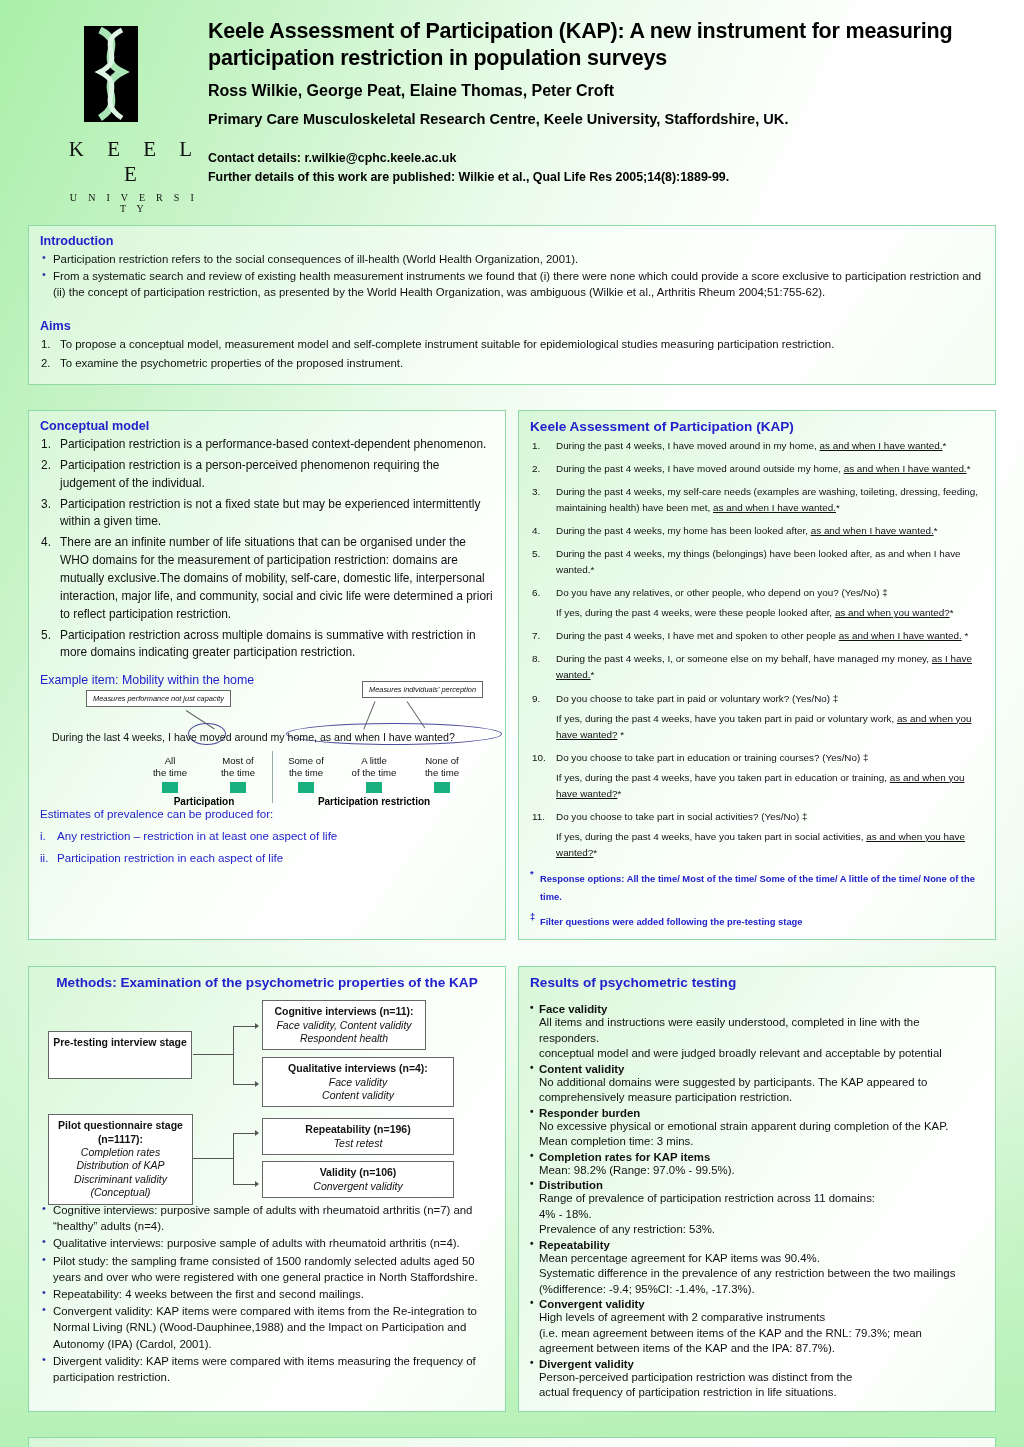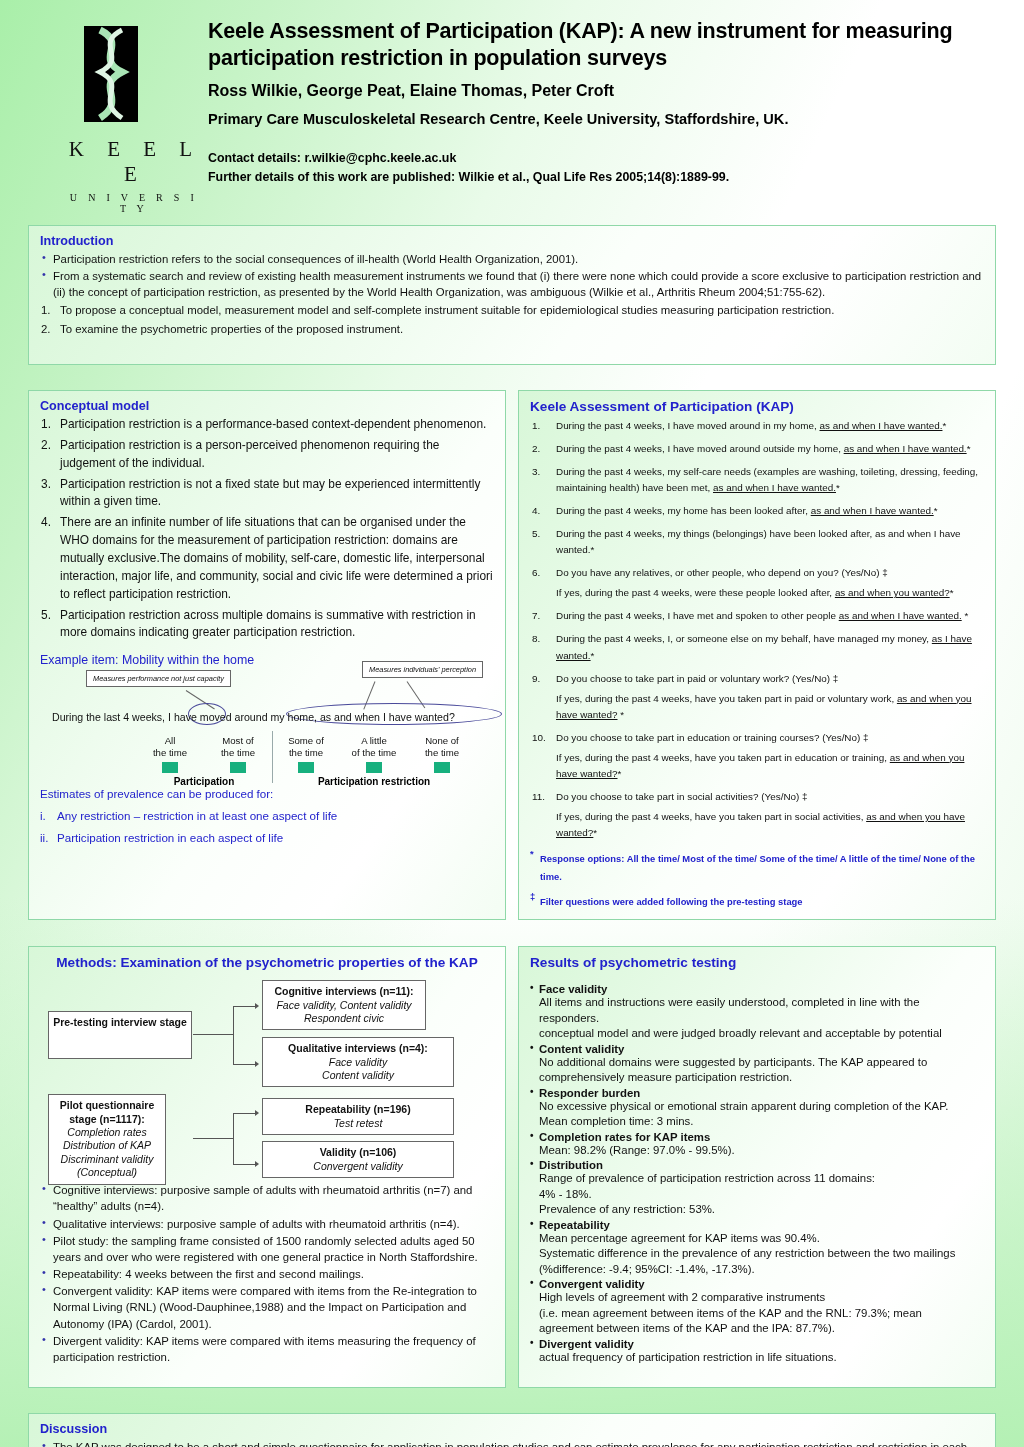--- a/index.html
+++ b/index.html
@@ -165,20 +165,21 @@
     </div>
   </div>
 
   <div class="wrap">
     <div class="panel" style="min-height:140px;">
       <div class="sec-h">Introduction</div>
       <ul class="bl">
         <li class="t">Participation restriction refers to the social consequences of ill-health (World Health Organization, 2001).</li>
         <li class="t">From a systematic search and review of existing health measurement instruments we found that (i) there were none which could provide a score exclusive to participation restriction and (ii) the concept of participation restriction, as presented by the World Health Organization, was ambiguous (Wilkie et al., Arthritis Rheum 2004;51:755-62).</li>
       </ul>
+      <div class="sec-h" style="margin-top:18px;">Aims</div>
       <ol class="nl">
         <li class="t">To propose a conceptual model, measurement model and self-complete instrument suitable for epidemiological studies measuring participation restriction.</li>
         <li class="t">To examine the psychometric properties of the proposed instrument.</li>
       </ol>
     </div>
   </div>
 
   <div class="wrap panel-row-2">
     <div class="row">
 
@@ -284,36 +285,36 @@
         <div class="sec-h lg center" style="margin-bottom:6px;">Methods: Examination of the psychometric properties of the KAP</div>
 
         <div class="flow">
 
           <div class="fbox" style="left:8px; top:35px; width:144px; height:48px; display:flex;align-items:flex-start;justify-content:center;">
             <b>Pre-testing interview stage</b>
           </div>
           <div class="fbox" style="left:222px; top:4px; width:164px;">
             <b>Cognitive interviews (n=11):</b><br>
             <i>Face validity, Content validity</i><br>
-            <i>Respondent civic</i>
+            <i>Respondent health</i>
           </div>
           <div class="fbox" style="left:222px; top:61px; width:192px;text-align:center;">
             <b>Qualitative interviews (n=4):</b><br>
             <i>Face validity</i><br>
             <i>Content validity</i>
           </div>
 
           <div class="line" style="left:153px; top:58px; width:40px; height:1px;"></div>
           <div class="line" style="left:193px; top:30px; width:1px; height:58px;"></div>
           <div class="line" style="left:193px; top:30px; width:22px; height:1px;"></div>
           <div class="line" style="left:193px; top:88px; width:22px; height:1px;"></div>
           <div class="arrowhead" style="left:215px; top:27px;"></div>
           <div class="arrowhead" style="left:215px; top:85px;"></div>
 
-          <div class="fbox" style="left:8px; top:118px; width:118px; text-align:center;">
+          <div class="fbox" style="left:8px; top:118px; width:145px; text-align:center;">
             <b>Pilot questionnaire stage (n=1117):</b><br>
             <i>Completion rates</i><br>
             <i>Distribution of KAP</i><br>
             <i>Discriminant validity</i><br>
             <i>(Conceptual)</i>
           </div>
           <div class="fbox" style="left:222px; top:122px; width:192px;">
             <b>Repeatability (n=196)</b><br>
             <i>Test retest</i>
           </div>
@@ -375,20 +376,21 @@
               <div class="bd">(%difference: -9.4; 95%CI: -1.4%, -17.3%).</div>
             </div>
             <div class="res-item">
               <div class="hd">Convergent validity</div>
               <div class="bd">High levels of agreement with 2 comparative instruments</div>
               <div class="bd">(i.e. mean agreement between items of the KAP and the RNL: 79.3%; mean</div>
               <div class="bd">agreement between items of the KAP and the IPA: 87.7%).</div>
             </div>
             <div class="res-item">
               <div class="hd">Divergent validity</div>
+              <div class="bd">Person-perceived participation restriction was distinct from the</div>
               <div class="bd">actual frequency of participation restriction in life situations.</div>
             </div>
           </div>
       </div>
 
     </div>
   </div>
 
   <div class="wrap discussion">
     <div class="panel">

